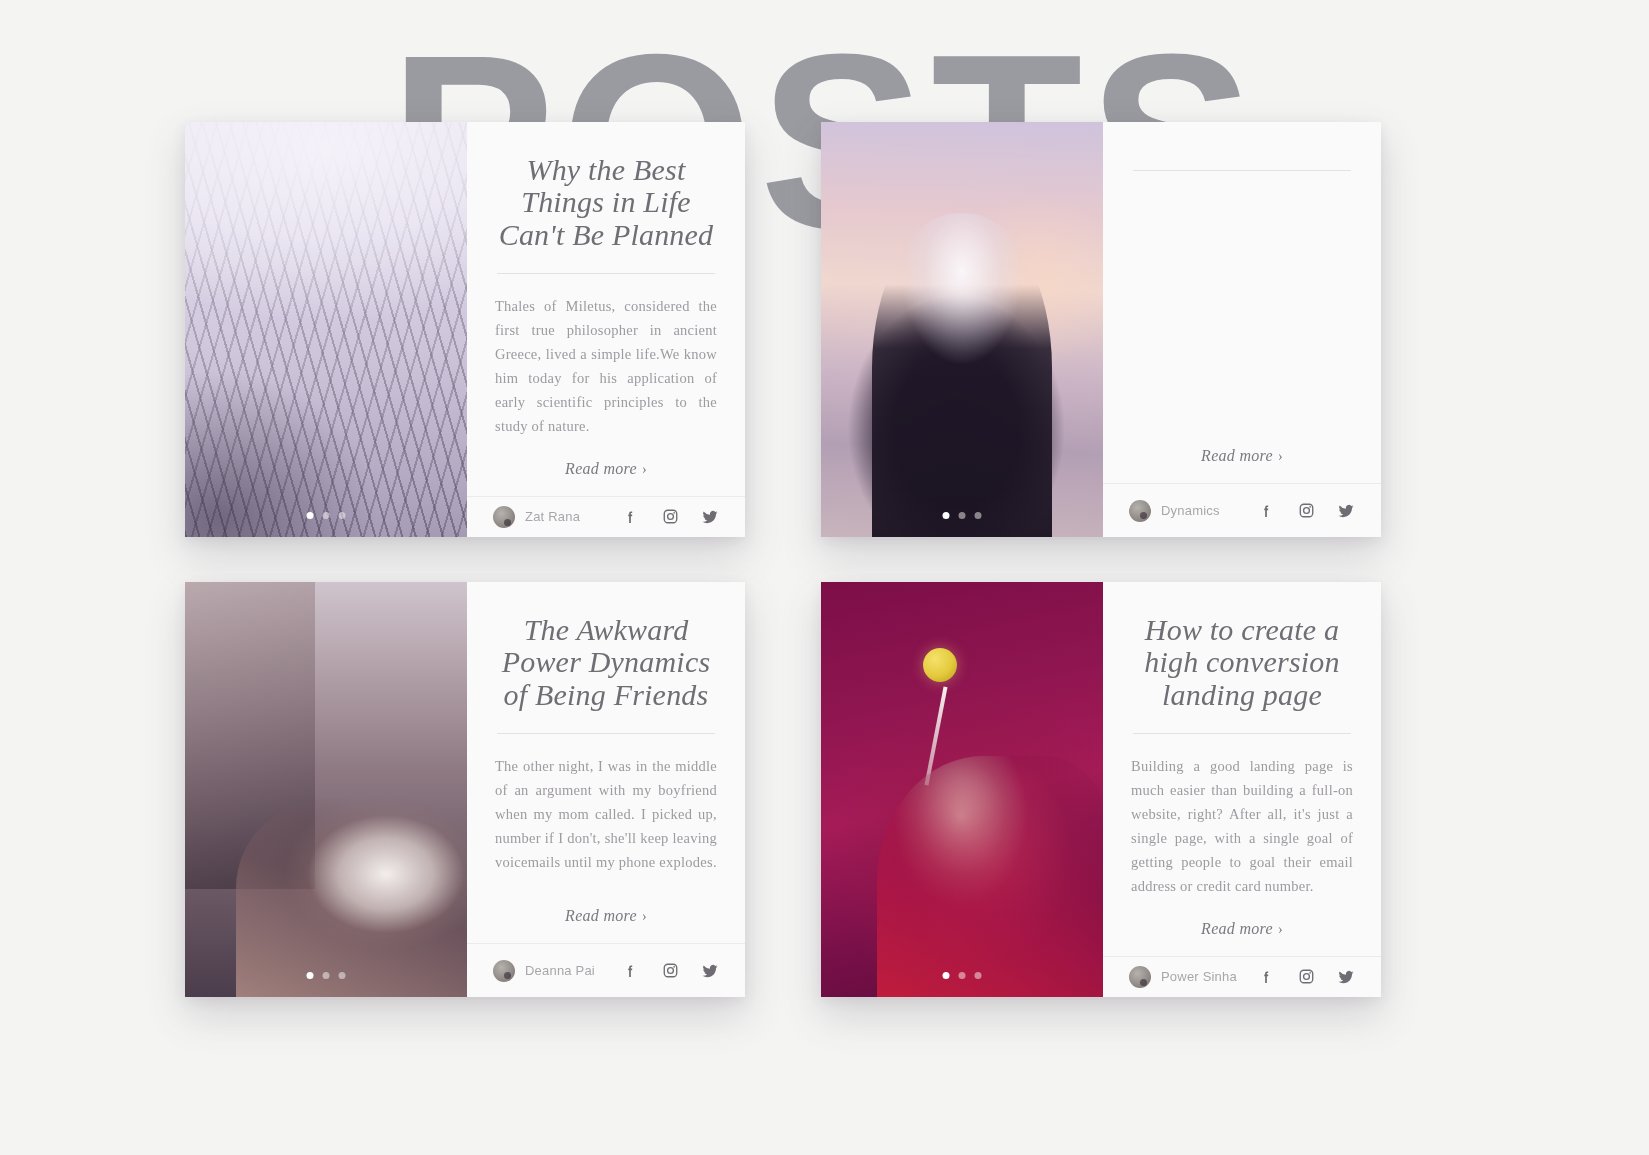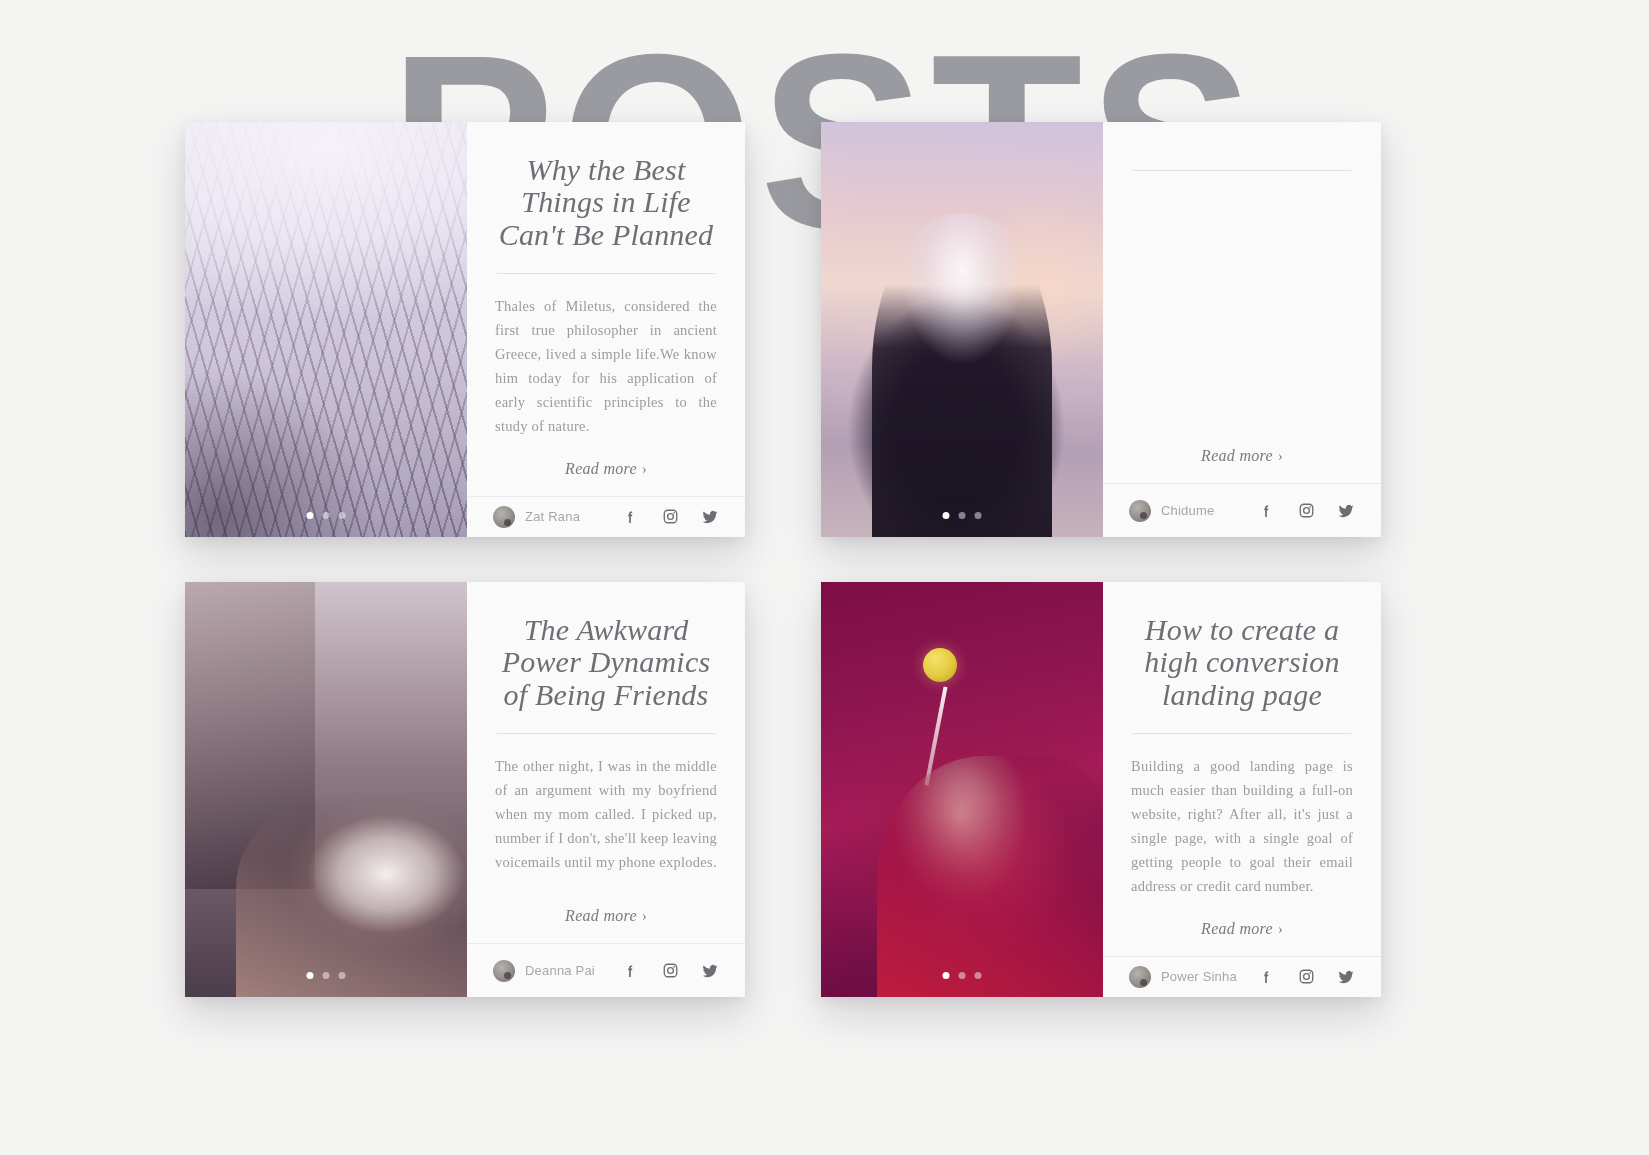--- a/index.html
+++ b/index.html
@@ -359,21 +359,21 @@
           <span class="dot"></span>
         </div>
       </div>
       <div class="card-body">
         <div class="divider"></div>
         <div class="read-more-wrap">
           <a class="read-more"><span>Read more</span><span class="chev">›</span></a>
         </div>
         <div class="card-footer">
           <span class="avatar"></span>
-          <span class="author-name">Chidume</span>
+          <span class="author-name">Dynamics</span>
           <span class="socials">
             <a class="soc" title="Facebook">
               <svg width="16" height="16" viewBox="0 0 24 24" fill="currentColor">
                   <path d="M15.4 8.3h-2.1V6.9c0-.6.4-.8.7-.8h1.3V3.6h-1.9c-2.2 0-2.7 1.6-2.7 2.7v2h-1.3v2.6h1.3V21h2.6v-10.1h1.8l.3-2.6z"></path>
                 </svg>
             </a>
             <a class="soc" title="Instagram">
               <svg width="17" height="17" viewBox="0 0 24 24" fill="none" stroke="currentColor" stroke-width="1.9">
                   <rect x="3.2" y="3.2" width="17.6" height="17.6" rx="5"></rect>
                   <circle cx="12" cy="12" r="4.1"></circle>

